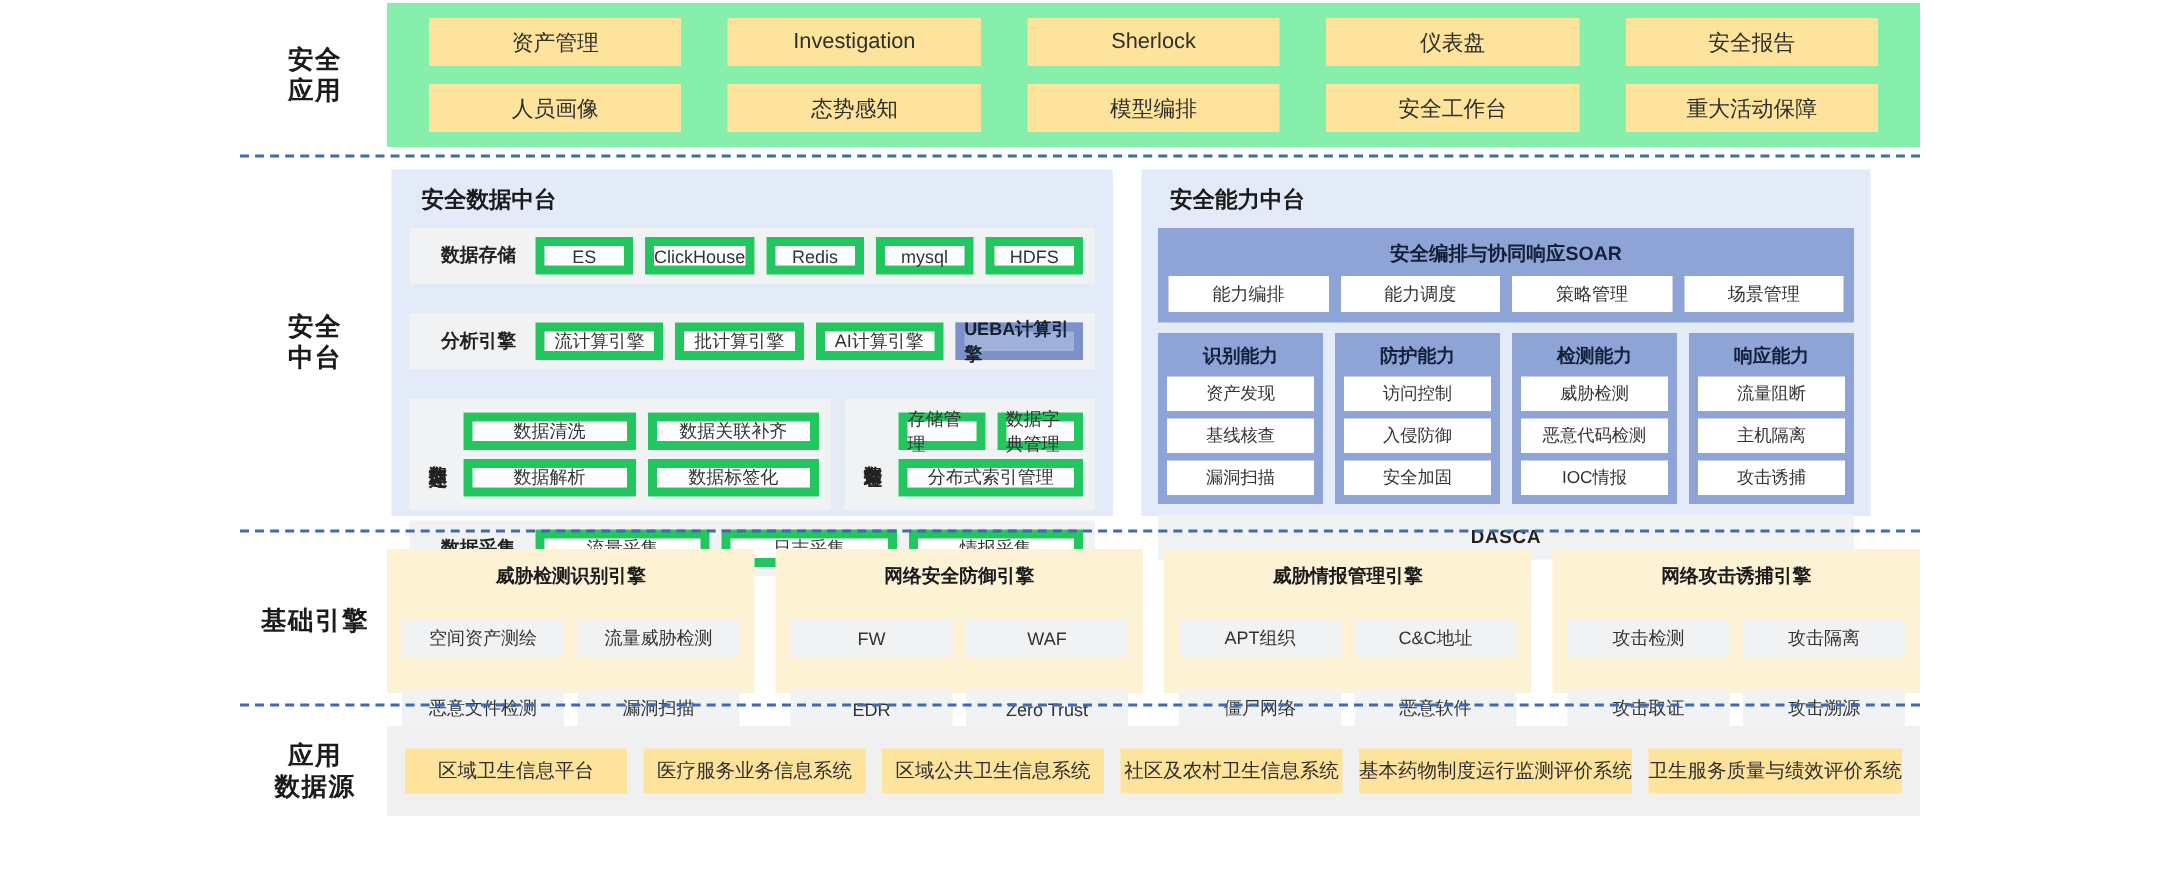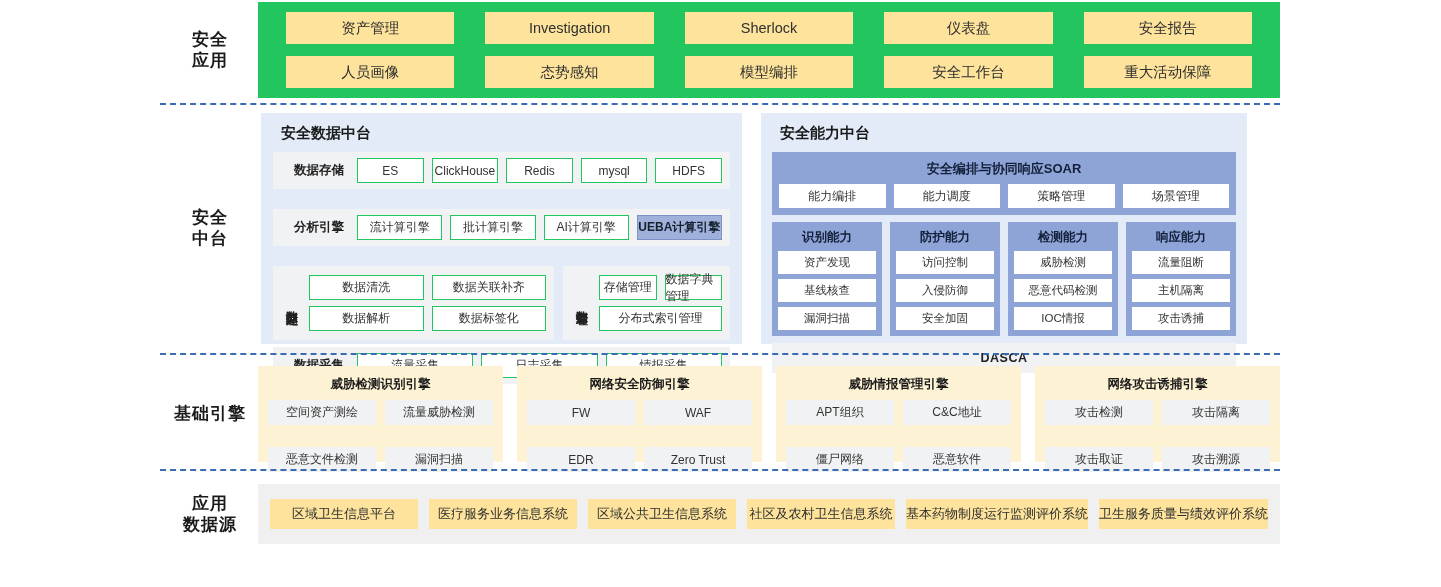--- a/index.html
+++ b/index.html
@@ -22,21 +22,21 @@
   
   .dashed {
     position: absolute; left: 160px; width: 1120px;
     border-top: 2px dashed #3b6bb5; height: 0;
   }
 
   
   .sec-apps {
     position: absolute; left: 258px; top: 2px;
     width: 1022px; height: 96px;
-    background: #22c55e;
+    background: #86efac;
     padding: 10px 28px;
   }
   .apps-grid {
     display: grid;
     grid-template-columns: repeat(5, 1fr);
     grid-auto-rows: 32px;
     gap: 12px 31px;
   }
   .app-chip {
     background: #fde39b;
@@ -74,21 +74,21 @@
   }
   .band-name {
     width: 76px; flex: 0 0 76px; text-align: center;
     font-size: 12.5px; font-weight: bold; color: #222;
   }
   .band-items { display: flex; flex: 1; gap: 8px; }
   .cell {
     flex: 1; background: #ffffff; height: 25px;
     display: flex; align-items: center; justify-content: center;
     font-size: 12px; color: #333;
-    border: 1px solid #22c55e;
+    border: 6px solid #22c55e;
   }
   .cell.hl { background: #9fb1db; border-color: #7b91c8; color: #17202e; font-weight: bold; }
 
   .proc-row { display: flex; gap: 9px; margin-bottom: 7px; }
   .proc-block {
     background: #f1f2f4; display: flex; align-items: center;
     padding: 6px 8px;
   }
   .proc-block.left { width: 281px; flex: 0 0 281px; }
   .proc-block.right { flex: 1; }
@@ -135,21 +135,21 @@
   .engines {
     position: absolute; left: 258px; top: 366px;
     width: 1022px; height: 96px;
     display: flex; gap: 14px;
   }
   .eng-card {
     flex: 1; background: #fdf2d4; padding: 7px 10px 9px 10px;
   }
   .eng-title {
     text-align: center; font-size: 12.5px; font-weight: bold;
-    color: #1b1b1b; padding: 3px 0 7px 0;
+    color: #1b1b1b; padding: 3px 0 20px 0;
   }
   .eng-grid { display: grid; grid-template-columns: 1fr 1fr; gap: 22px 9px; }
   .eng-cell {
     background: #f1f2f4; height: 25px;
     display: flex; align-items: center; justify-content: center;
     font-size: 12px; color: #333;
   }
 
   
   .lbl-src { position: absolute; left: 160px; top: 484px; height: 60px; }

